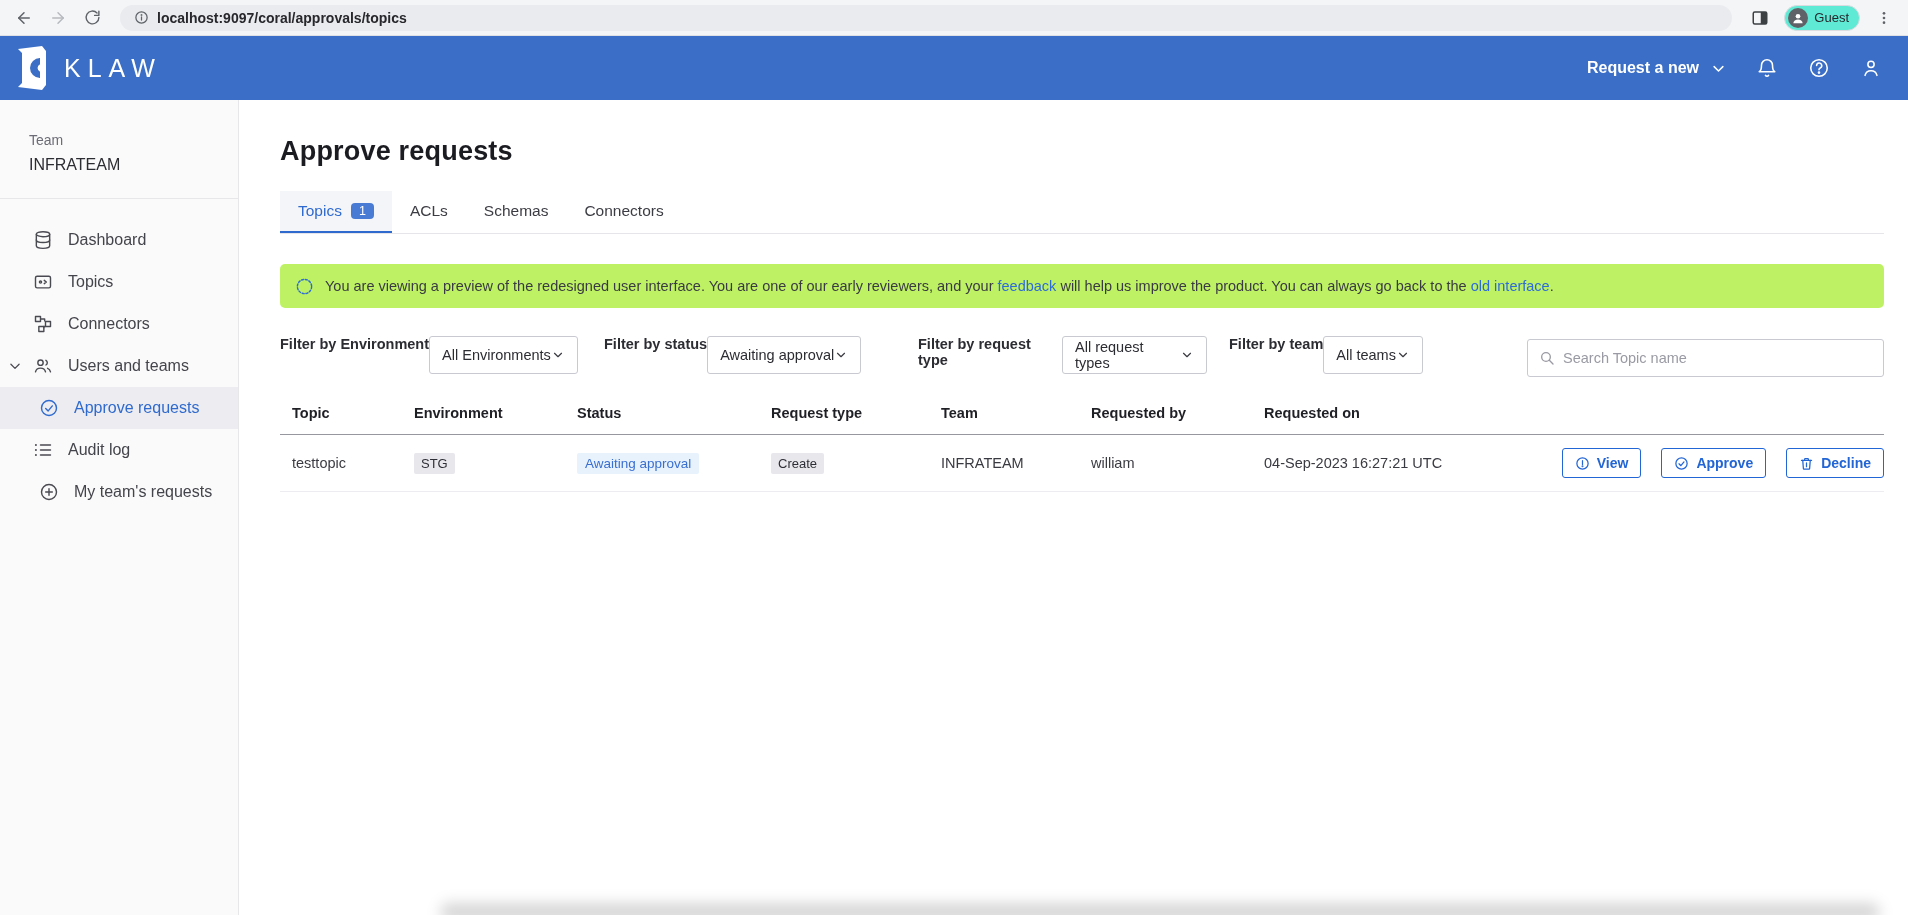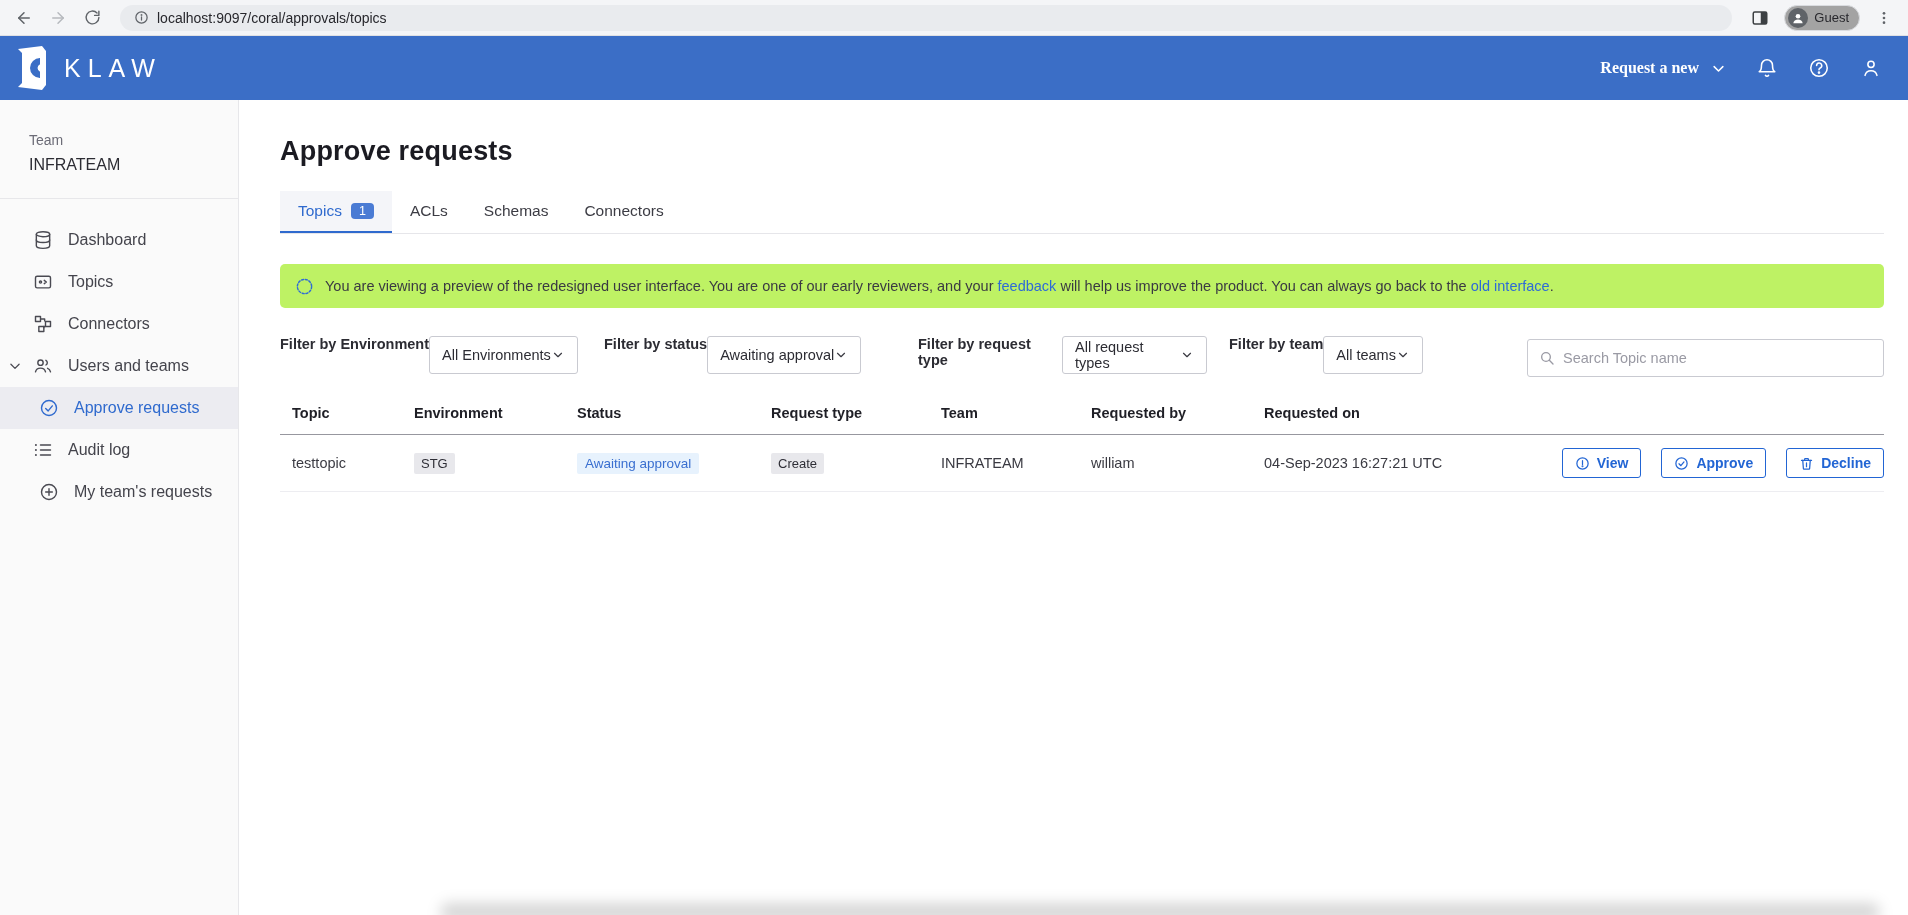--- a/index.html
+++ b/index.html
@@ -13,39 +13,39 @@
 
   
   .browser-bar {
     position: absolute; top: 0; left: 0; right: 0; height: 36px;
     background: #f4f5f7; border-bottom: 1px solid #e0e1e4;
     display: flex; align-items: center; padding: 0 10px; gap: 6px;
   }
   .nav-btn { width: 28px; height: 28px; display: flex; align-items: center; justify-content: center; border-radius: 50%; cursor: pointer; flex: 0 0 auto; }
   .url-pill {
     flex: 1 1 auto; height: 26px; background: #e9ebee; border-radius: 13px;
-    display: flex; align-items: center; padding: 0 14px; gap: 8px; margin: 0 8px;
+    display: flex; align-items: center; padding: 0 14px; gap: 8px; margin: 0 8px; font-weight: bold;
   }
   .url-text { font-size: 14px; color: #27272c; }
   .chrome-right { display: flex; align-items: center; gap: 10px; flex: 0 0 auto; }
   .profile-chip {
-    display: flex; align-items: center; gap: 6px; background: #a3a3a3; border: 1px solid #dadce0;
+    display: flex; align-items: center; gap: 6px; background: #5eead4; border: 1px solid #dadce0;
     border-radius: 14px; height: 26px; padding: 0 10px 0 3px;
   }
   .profile-chip .avatar-circle { width: 20px; height: 20px; border-radius: 50%; background: #5f6368; display:flex; align-items:center; justify-content:center; }
   .profile-chip span { font-size: 13px; color: #27272c; }
 
   
   .app-header {
     position: absolute; top: 36px; left: 0; right: 0; height: 64px;
     background: #3b6ec6; display: flex; align-items: center; color: #fff;
   }
   .logo-box { margin-left: 12px; display: flex; align-items: center; cursor: pointer; }
   .brand { font-size: 25px; letter-spacing: 7px; font-weight: 500; color: #fff; margin-left: 12px; }
-  .header-right { margin-left: auto; display: flex; align-items: center; gap: 30px; margin-right: 26px; font-family: Liberation Serif, serif; }
+  .header-right { margin-left: auto; display: flex; align-items: center; gap: 30px; margin-right: 26px; }
   .request-new { display: flex; align-items: center; gap: 12px; background: none; border: none; color: #fff; font-family: inherit; font-size: 16px; font-weight: 700; cursor: pointer; }
   .icon-btn { background: none; border: none; cursor: pointer; display: flex; align-items: center; padding: 0; }
 
   
   .sidebar {
     position: absolute; top: 100px; left: 0; bottom: 0; width: 239px;
     background: #fafafa; border-right: 1px solid #e7e7ea;
   }
   .team-block { padding: 32px 0 24px 29px; border-bottom: 1px solid #e7e7ea; }
   .team-label { font-size: 14px; color: #6c6c77; margin-bottom: 8px; }

